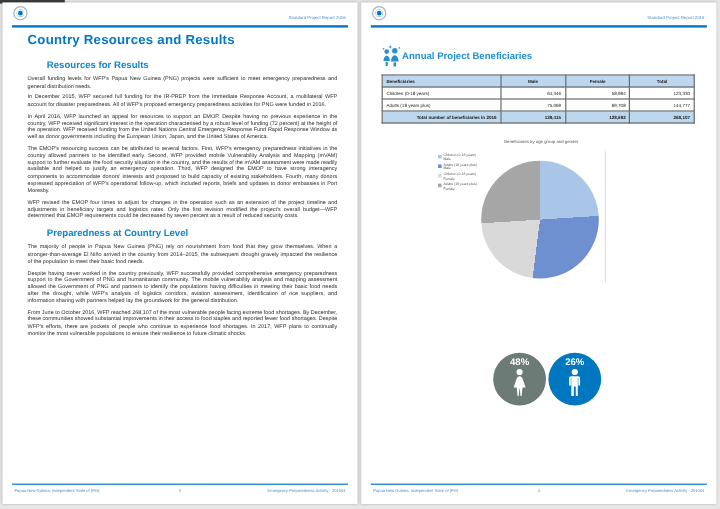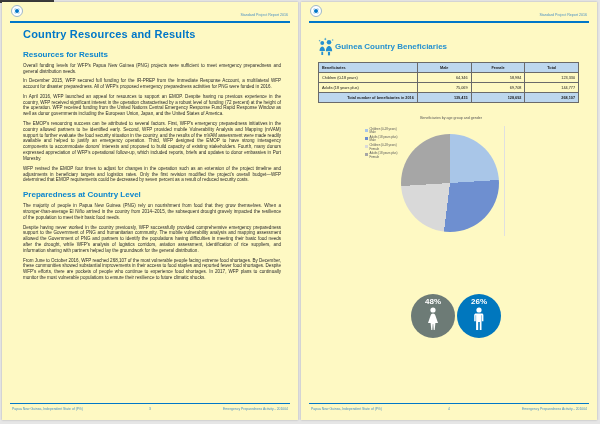--- a/index.html
+++ b/index.html
@@ -1,37 +1,37 @@
 <!DOCTYPE html>
 <html><head>
 <meta charset="utf-8">
 <style>
   * { margin:0; padding:0; box-sizing:border-box; }
   html,body { width:600px; height:424px; }
   body { background:#e6e6e6; font-family:"Liberation Sans", sans-serif; position:relative; overflow:hidden; }
   .edge-artifact { position:absolute; left:0; top:0; width:54px; height:3px; background:#3c3c3c; }
-  .page { position:absolute; top:2px; width:296px; height:418px; background:#fef9c3; box-shadow:0 0 2px rgba(0,0,0,.25); }
+  .page { position:absolute; top:2px; width:296px; height:418px; background:#ffffff; box-shadow:0 0 2px rgba(0,0,0,.25); }
   .page-left { left:2px; }
   .page-right { left:301px; }
 
   
   .hdr-rule { position:absolute; left:8px; right:8px; top:19px; height:2px; background:#0077c8; }
   .hdr-title { position:absolute; right:10px; top:11px; font-size:3.6px; color:#4a90c4; }
   .wfp-logo { position:absolute; left:9px; top:3px; width:12px; height:12px; border-radius:50%;
               border:1px solid #9db7c9; background:#fff; display:flex; align-items:center; justify-content:center; }
   .wfp-logo-core { width:6px; height:6px; border-radius:50%; background:#0077c8;
                    box-shadow:0 0 0 1px #fff inset; }
   .ftr-rule { position:absolute; left:8px; right:8px; bottom:16px; height:1.5px; background:#0077c8; }
   .ftr-text { position:absolute; bottom:9px; font-size:3.4px; color:#4a90c4; }
   .ftr-left { left:10px; } .ftr-center { left:0; right:0; text-align:center; } .ftr-right { right:10px; }
 
   
   .content { position:absolute; left:21px; top:26px; width:258px; }
   h1.doc-title { font-size:11px; color:#0077c8; font-weight:bold; letter-spacing:.2px; margin-bottom:10px; }
-  h2.sec-head { font-size:8px; color:#0d86ce; font-weight:bold; margin:7px 0 4px 0; }
+  h2.sec-head { font-size:8px; color:#0d86ce; font-weight:bold; margin:7px 0 4px 16px; }
   p.body-text { font-size:4.55px; line-height:1.3; color:#2a2a2a; text-align:justify; margin-bottom:3.5px; }
 
   
   .rsec-head { position:absolute; left:34px; top:40px; font-size:8px; font-weight:bold; color:#2591d0; }
   .people-icon { position:absolute; left:16px; top:34px; width:18px; height:20px; }
   table.benef { position:absolute; left:17px; top:60px; width:261px; border-collapse:collapse; table-layout:fixed; }
   table.benef th, table.benef td { border:1px solid #6a6a6a; font-size:3.8px; padding:2.5px 3px; color:#1a1a1a; }
   table.benef th { background:#bdd7ee; font-weight:bold; }
   table.benef th.c0 { text-align:left; } table.benef th { text-align:center; }
   td.lbl { text-align:left; } td.num { text-align:right; }
@@ -97,21 +97,21 @@
     <g fill="#2591d0">
       <circle cx="7" cy="9" r="2.6"></circle>
         <path d="M3.4 19.5c0-3 1.4-6 3.6-6s3.6 3 3.6 6z"></path>
       <circle cx="16" cy="8" r="3"></circle>
         <path d="M11.8 20c0-3.6 1.7-7 4.2-7s4.2 3.4 4.2 7z"></path>
       <path d="M11 1.8l.6 1.4 1.4.6-1.4.6-.6 1.4-.6-1.4L9 3.8l1.4-.6zM3.5 4.5l.45 1 1.05.45-1.05.45-.45 1-.45-1L2 5.95l1.05-.45zM21 3.5l.45 1 1.05.45-1.05.45L21 6.4l-.45-1-1.05-.45 1.05-.45z"></path>
       <rect x="5.8" y="20.5" width="2.4" height="4.5"></rect>
         <rect x="14.6" y="21" width="2.8" height="4.5"></rect>
     </g>
   </svg>
-  <div class="rsec-head">Guinea Country Beneficiaries</div>
+  <div class="rsec-head">Annual Project Beneficiaries</div>
 
   <table class="benef">
     <colgroup>
         <col style="width:38%">
         <col style="width:20.7%">
         <col style="width:20.7%">
         <col style="width:20.6%">
       </colgroup>
     <tbody>
         <tr>

